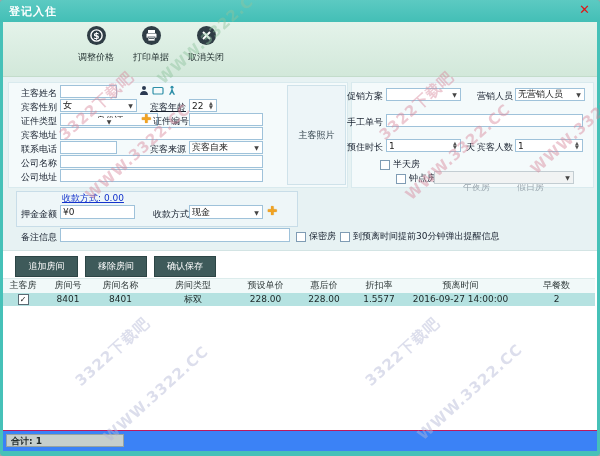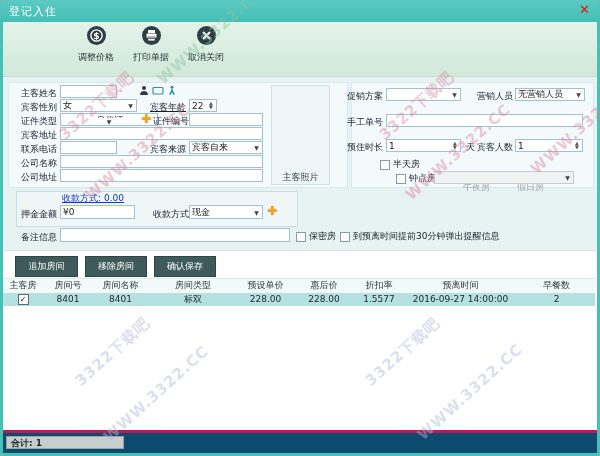--- a/index.html
+++ b/index.html
@@ -1,32 +1,32 @@
 <!DOCTYPE html>
 <html><head>
 <meta charset="utf-8">
 <style>
   html,body{margin:0;padding:0;background:#9aa7a7;font-family:"DejaVu Sans",sans-serif;}
   #window{position:relative;width:600px;height:456px;background:#46c1b8;overflow:hidden;border-radius:4px;}
   .abs{position:absolute;}
   
   .titlebar{left:0;top:0;width:600px;height:22px;background:linear-gradient(#5ccac2,#43bfb6);}
-  .title-text{left:9px;top:4px;color:#fff;font-size:11px;font-weight:normal;letter-spacing:1px;}
+  .title-text{left:9px;top:4px;color:#fff;font-size:11px;font-weight:bold;letter-spacing:1px;}
   .close-x{right:10px;top:3px;color:#e01616;font-size:13px;font-weight:bold;cursor:pointer;line-height:14px;}
   
   .toolbar{left:3px;top:22px;width:594px;height:54px;background:linear-gradient(#e4f3ea,#d2e8da);border-bottom:1px solid #c3dccb;}
   .tbtn{position:absolute;top:4px;width:50px;height:46px;text-align:center;cursor:pointer;}
   .tbtn .circ{display:inline-block;width:19px;height:19px;border-radius:50%;background:#2f3d45;line-height:19px;}
   .tbtn .lbl{display:block;font-size:9px;color:#1d2b2b;margin-top:2px;white-space:nowrap;}
   
   .formsec{left:3px;top:77px;width:594px;height:173px;background:#e7f2f3;}
   .panel{background:#f4fafb;border:1px solid #d9eaee;}
   .lpanel{left:8px;top:82px;width:338px;height:104px;}
   .rpanel{left:351px;top:82px;width:241px;height:104px;}
-  .photo{left:271px;top:85px;width:57px;height:98px;background:#edf5f8;border:1px solid #cfe2ea;display:flex;align-items:flex-end;justify-content:center;}
+  .photo{left:287px;top:85px;width:57px;height:98px;background:#edf5f8;border:1px solid #cfe2ea;display:flex;align-items:center;justify-content:center;}
   .photo span{font-size:9px;color:#30404a;}
   .flabel{font-size:9px;color:#17202e;white-space:nowrap;}
   .lab-r{text-align:right;}
   input.fi{position:absolute;height:13px;border:1px solid #9fc2da;background:#fff;font-size:9px;padding:0 2px;box-sizing:border-box;font-family:"DejaVu Sans",sans-serif;color:#222;}
   .select{position:absolute;height:13px;border:1px solid #9fc2da;background:#fff;box-sizing:border-box;font-size:9px;color:#222;display:flex;align-items:center;cursor:pointer;}
   .select .sv{flex:1;padding-left:2px;white-space:nowrap;overflow:hidden;}
   .select .ar{width:11px;text-align:center;font-size:6px;color:#444;}
   .select.disabled{background:#f1f3f3;border-color:#c3cdd2;}
   .spin{position:absolute;height:13px;border:1px solid #9fc2da;background:#fff;box-sizing:border-box;font-size:9px;color:#222;display:flex;align-items:center;}
   .spin .sv{flex:1;padding-left:2px;}
@@ -41,21 +41,21 @@
   .link{color:#1433cc;font-size:9px;text-decoration:underline;cursor:pointer;white-space:nowrap;}
   
   .tablepanel{left:3px;top:250px;width:594px;height:180px;background:#ffffff;border-top:1px solid #d3e4e4;}
   .dbtn{position:absolute;top:5px;height:19px;background:#3e5a5a;border:1px solid #2c4545;color:#fff;font-size:9px;text-align:center;line-height:18px;cursor:pointer;}
   .thead{position:absolute;left:0;top:27px;width:592px;height:14px;display:flex;background:#f1f9f9;border-top:1px solid #dcecec;border-bottom:1px solid #c4dcdc;}
   .th{font-size:9px;color:#303a3a;text-align:center;line-height:13px;white-space:nowrap;overflow:hidden;cursor:pointer;}
   .trow{position:absolute;left:0;top:42px;width:592px;height:13px;display:flex;background:#b5e2e1;}
   .td{font-size:9px;color:#1c2626;text-align:center;line-height:13px;white-space:nowrap;overflow:hidden;}
   .cb-box{display:inline-block;width:9px;height:9px;border:1px solid #5a6a74;background:#fff;font-size:8px;line-height:9px;color:#111;margin-top:1px;cursor:pointer;}
   
-  .statusbar{left:3px;top:430px;width:594px;height:20px;background:#0c4a6e;border-top:3px solid #be185d;}
+  .statusbar{left:3px;top:430px;width:594px;height:20px;background:#3b82f6;border-top:1px solid #be185d;}
   .totalbox{position:absolute;left:3px;top:3px;width:118px;height:13px;background:#c6cfcd;border:1px solid #97a3a1;font-size:9px;font-weight:bold;color:#202a2a;line-height:13px;padding-left:4px;box-sizing:border-box;}
   
   #wm-layer{position:absolute;left:0;top:0;width:600px;height:456px;pointer-events:none;z-index:60;}
   .wm{position:absolute;transform:rotate(-42deg);transform-origin:left center;font-size:15px;font-weight:bold;letter-spacing:1px;white-space:nowrap;opacity:.45;}
   .wm-pink{color:#d8889c;}
   .wm-green{color:#8fc49e;}
   .wm-lav{color:#b3b7d6;}
   .micons{position:absolute;display:flex;gap:3px;}
   svg{display:block;}
 </style>

